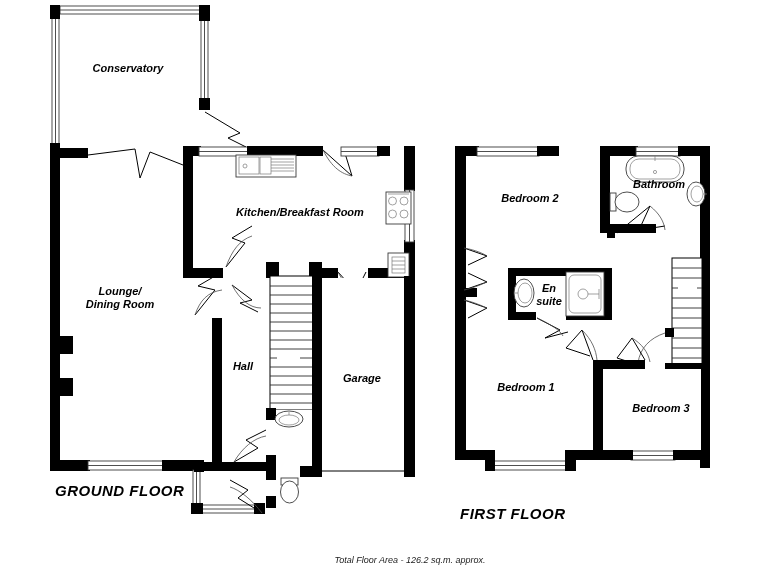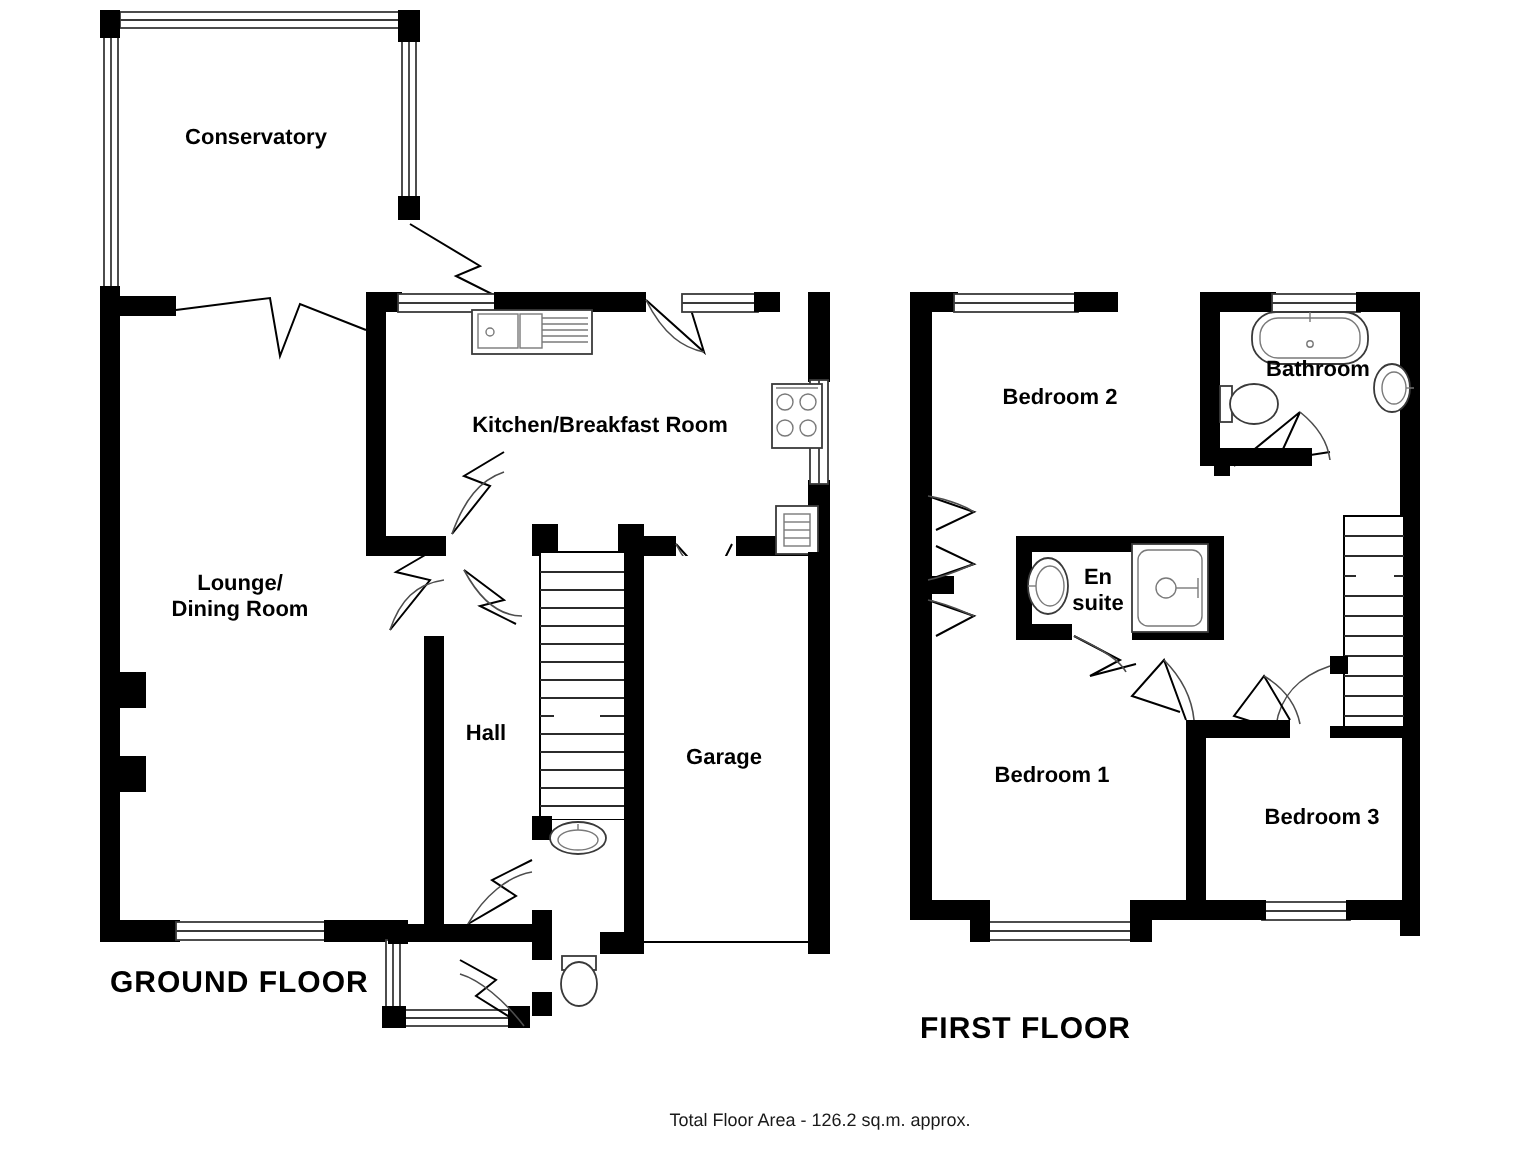--- a/index.html
+++ b/index.html
@@ -3,21 +3,21 @@
 <meta charset="utf-8">
 <style>
   html,body{margin:0;padding:0;background:#ffffff;}
   body{
     width:768px;height:576px;
     font-family:"Liberation Sans", sans-serif;
     color:#000;
     overflow:hidden;
     position:relative;
   }
-  #stage{position:absolute;left:0;top:0;width:764px;height:576px;}
+  #stage{position:absolute;left:0;top:0;width:764px;height:576px;font-style:italic;}
   svg{display:block;}
   .roomlabel{
     font-family:"Liberation Sans", sans-serif;
     font-weight:bold;
     font-size:11px;
     text-anchor:middle;
     fill:#000;
   }
   .floorlabel{
     font-family:"Liberation Sans", sans-serif;

